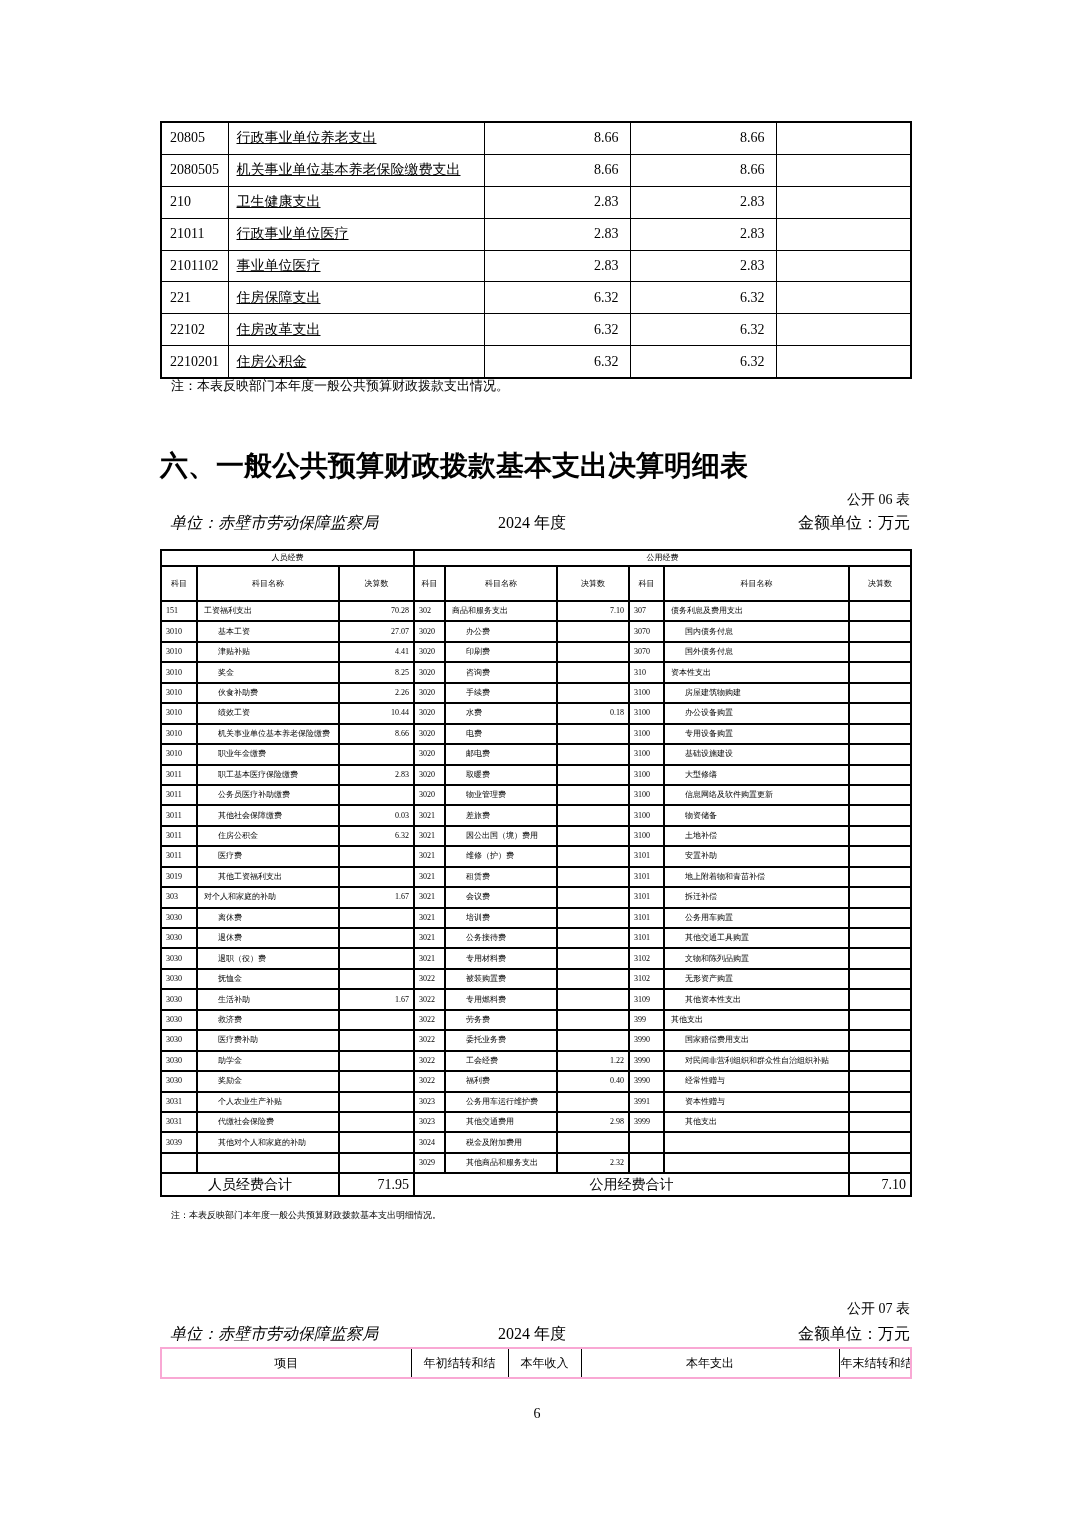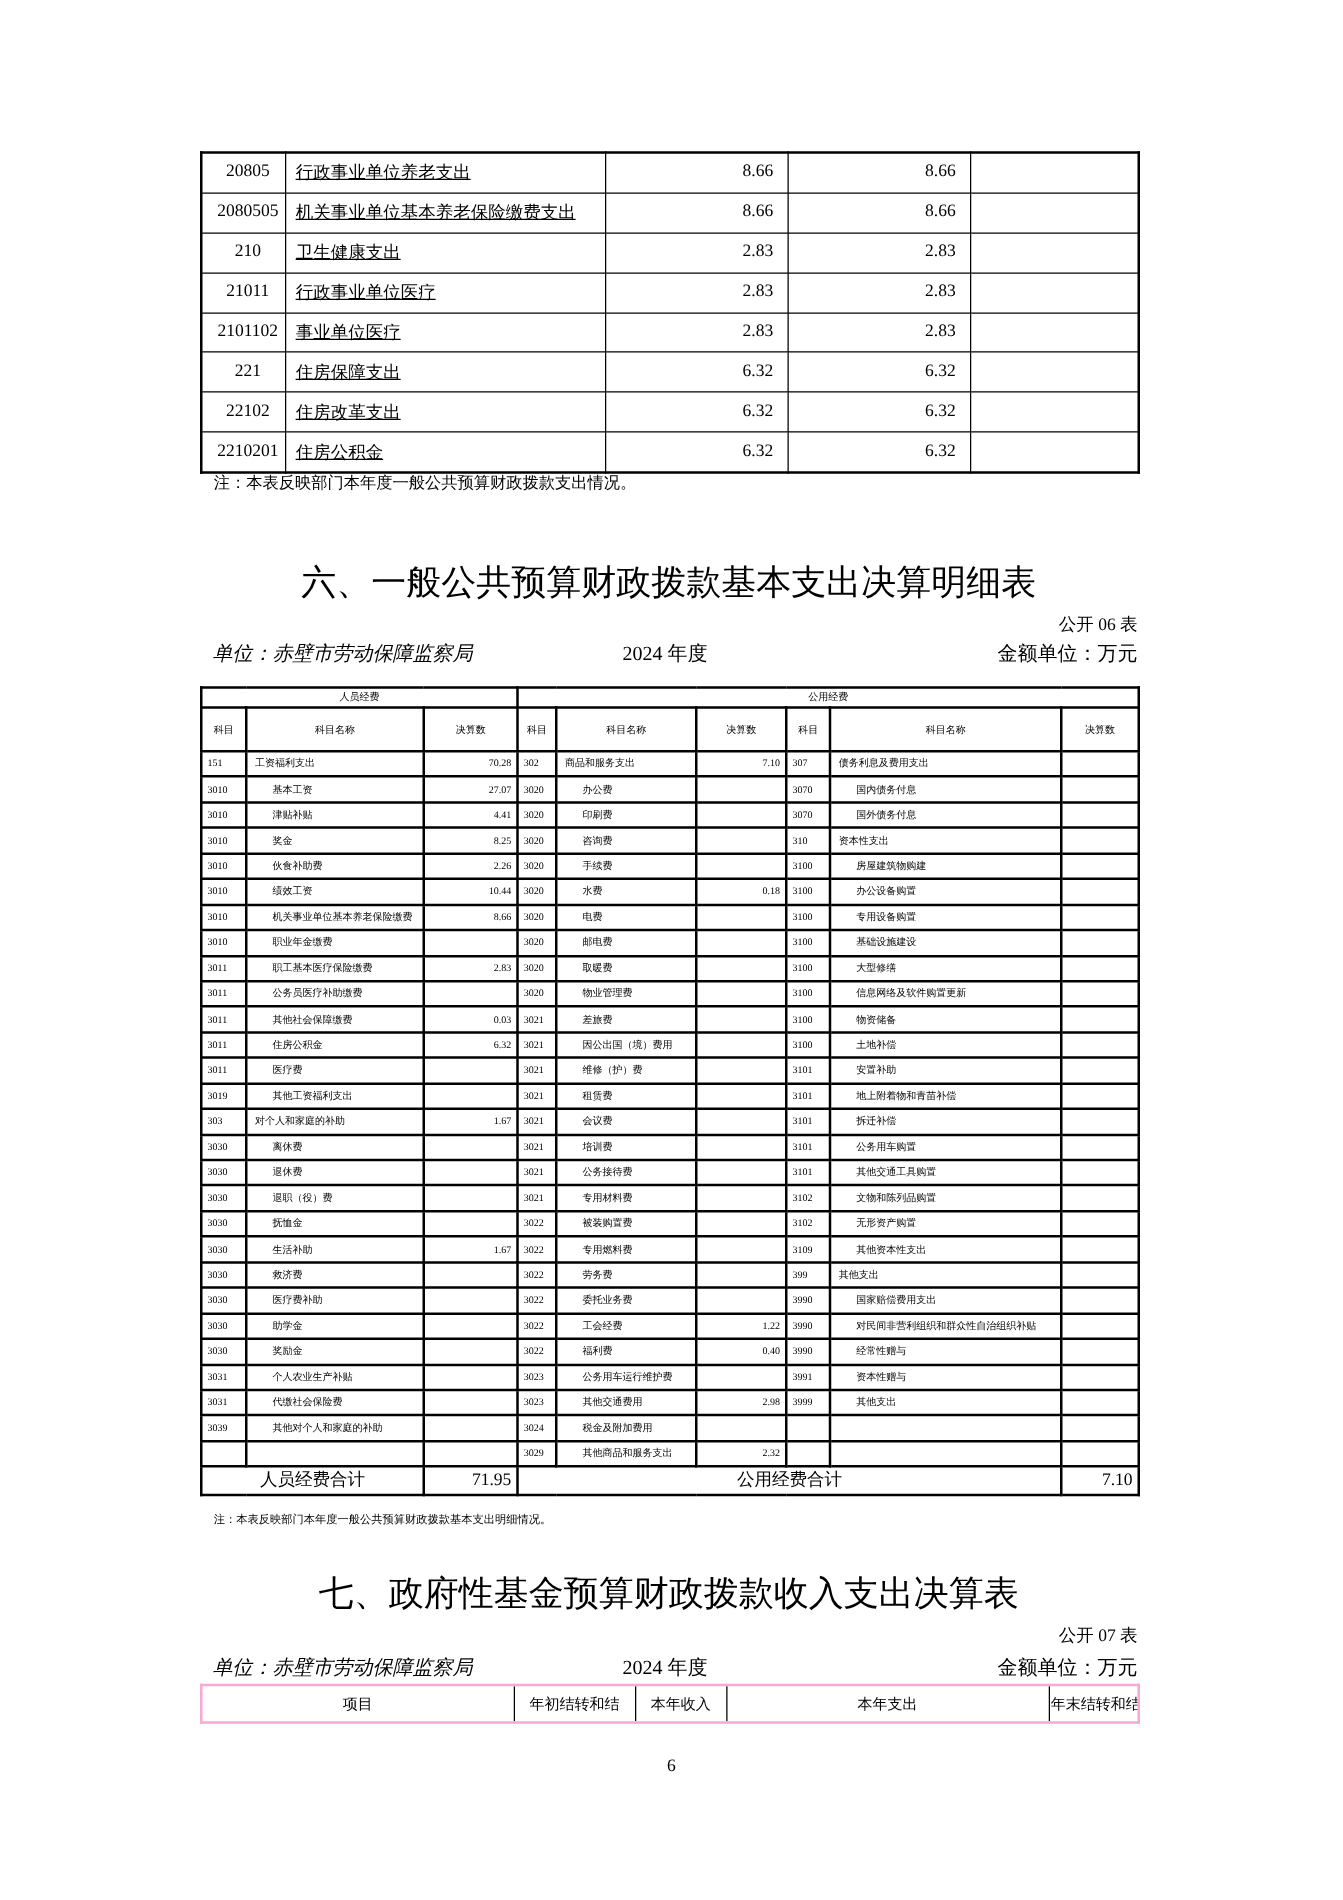--- a/index.html
+++ b/index.html
@@ -4,28 +4,28 @@
 <style>
   html,body{margin:0;padding:0;background:#888;}
   .page{position:relative;width:1074px;height:1520px;background:#fff;margin:0 auto;
         font-family:"Liberation Serif","DejaVu Serif",serif;color:#000;overflow:hidden;}
 
   
   .top-table{position:absolute;left:160px;top:121px;width:750px;border-collapse:collapse;
              table-layout:fixed;border:2px solid #000;}
   .top-table td{border:1px solid #000;height:28.9px;font-size:14px;white-space:nowrap;
                 overflow:hidden;vertical-align:middle;}
-  .top-table td.code{padding-left:8px;text-align:center;}
+  .top-table td.code{padding-left:8px;}
   .top-table td.name{padding-left:8px;text-decoration:underline;}
   .top-table td.val{text-align:right;padding-right:11px;}
 
   .note1{position:absolute;left:171px;top:377px;font-size:13px;}
 
   
-  .sec-title{position:absolute;left:160px;width:750px;text-align:center;font-weight:normal;
+  .sec-title{position:absolute;left:160px;width:750px;font-weight:bold;
              font-size:28px;font-family:"Liberation Sans","DejaVu Sans",sans-serif;white-space:nowrap;}
   .t6{top:447px;}
   .t7{top:1256px;}
   .tbl-label{position:absolute;right:164px;font-size:14px;}
   .l6{top:491px;}
   .l7{top:1300px;}
   .unit-row{position:absolute;left:160px;width:750px;height:20px;font-size:16px;}
   .u6{top:513px;}
   .u7{top:1324px;}
   .unit-row .u-left{position:absolute;left:10px;font-style:italic;}
@@ -484,21 +484,20 @@
         <td colspan="2" class="ctr">人员经费合计</td>
         <td class="val">71.95</td>
         <td colspan="5" class="ctr">公用经费合计</td>
         <td class="val">7.10</td>
       </tr>
     </tbody>
   </table>
 
   <div class="note2">注：本表反映部门本年度一般公共预算财政拨款基本支出明细情况。</div>
 
-  <div class="sec-title t7">七、政府性基金预算财政拨款收入支出决算表</div>
   <div class="tbl-label l7">公开 07 表</div>
   <div class="unit-row u7">
     <span class="u-left">单位：赤壁市劳动保障监察局</span>
     <span class="u-mid">2024 年度</span>
     <span class="u-right">金额单位：万元</span>
   </div>
 
   <table class="fund-table">
     <colgroup>
       <col style="width:250px">

